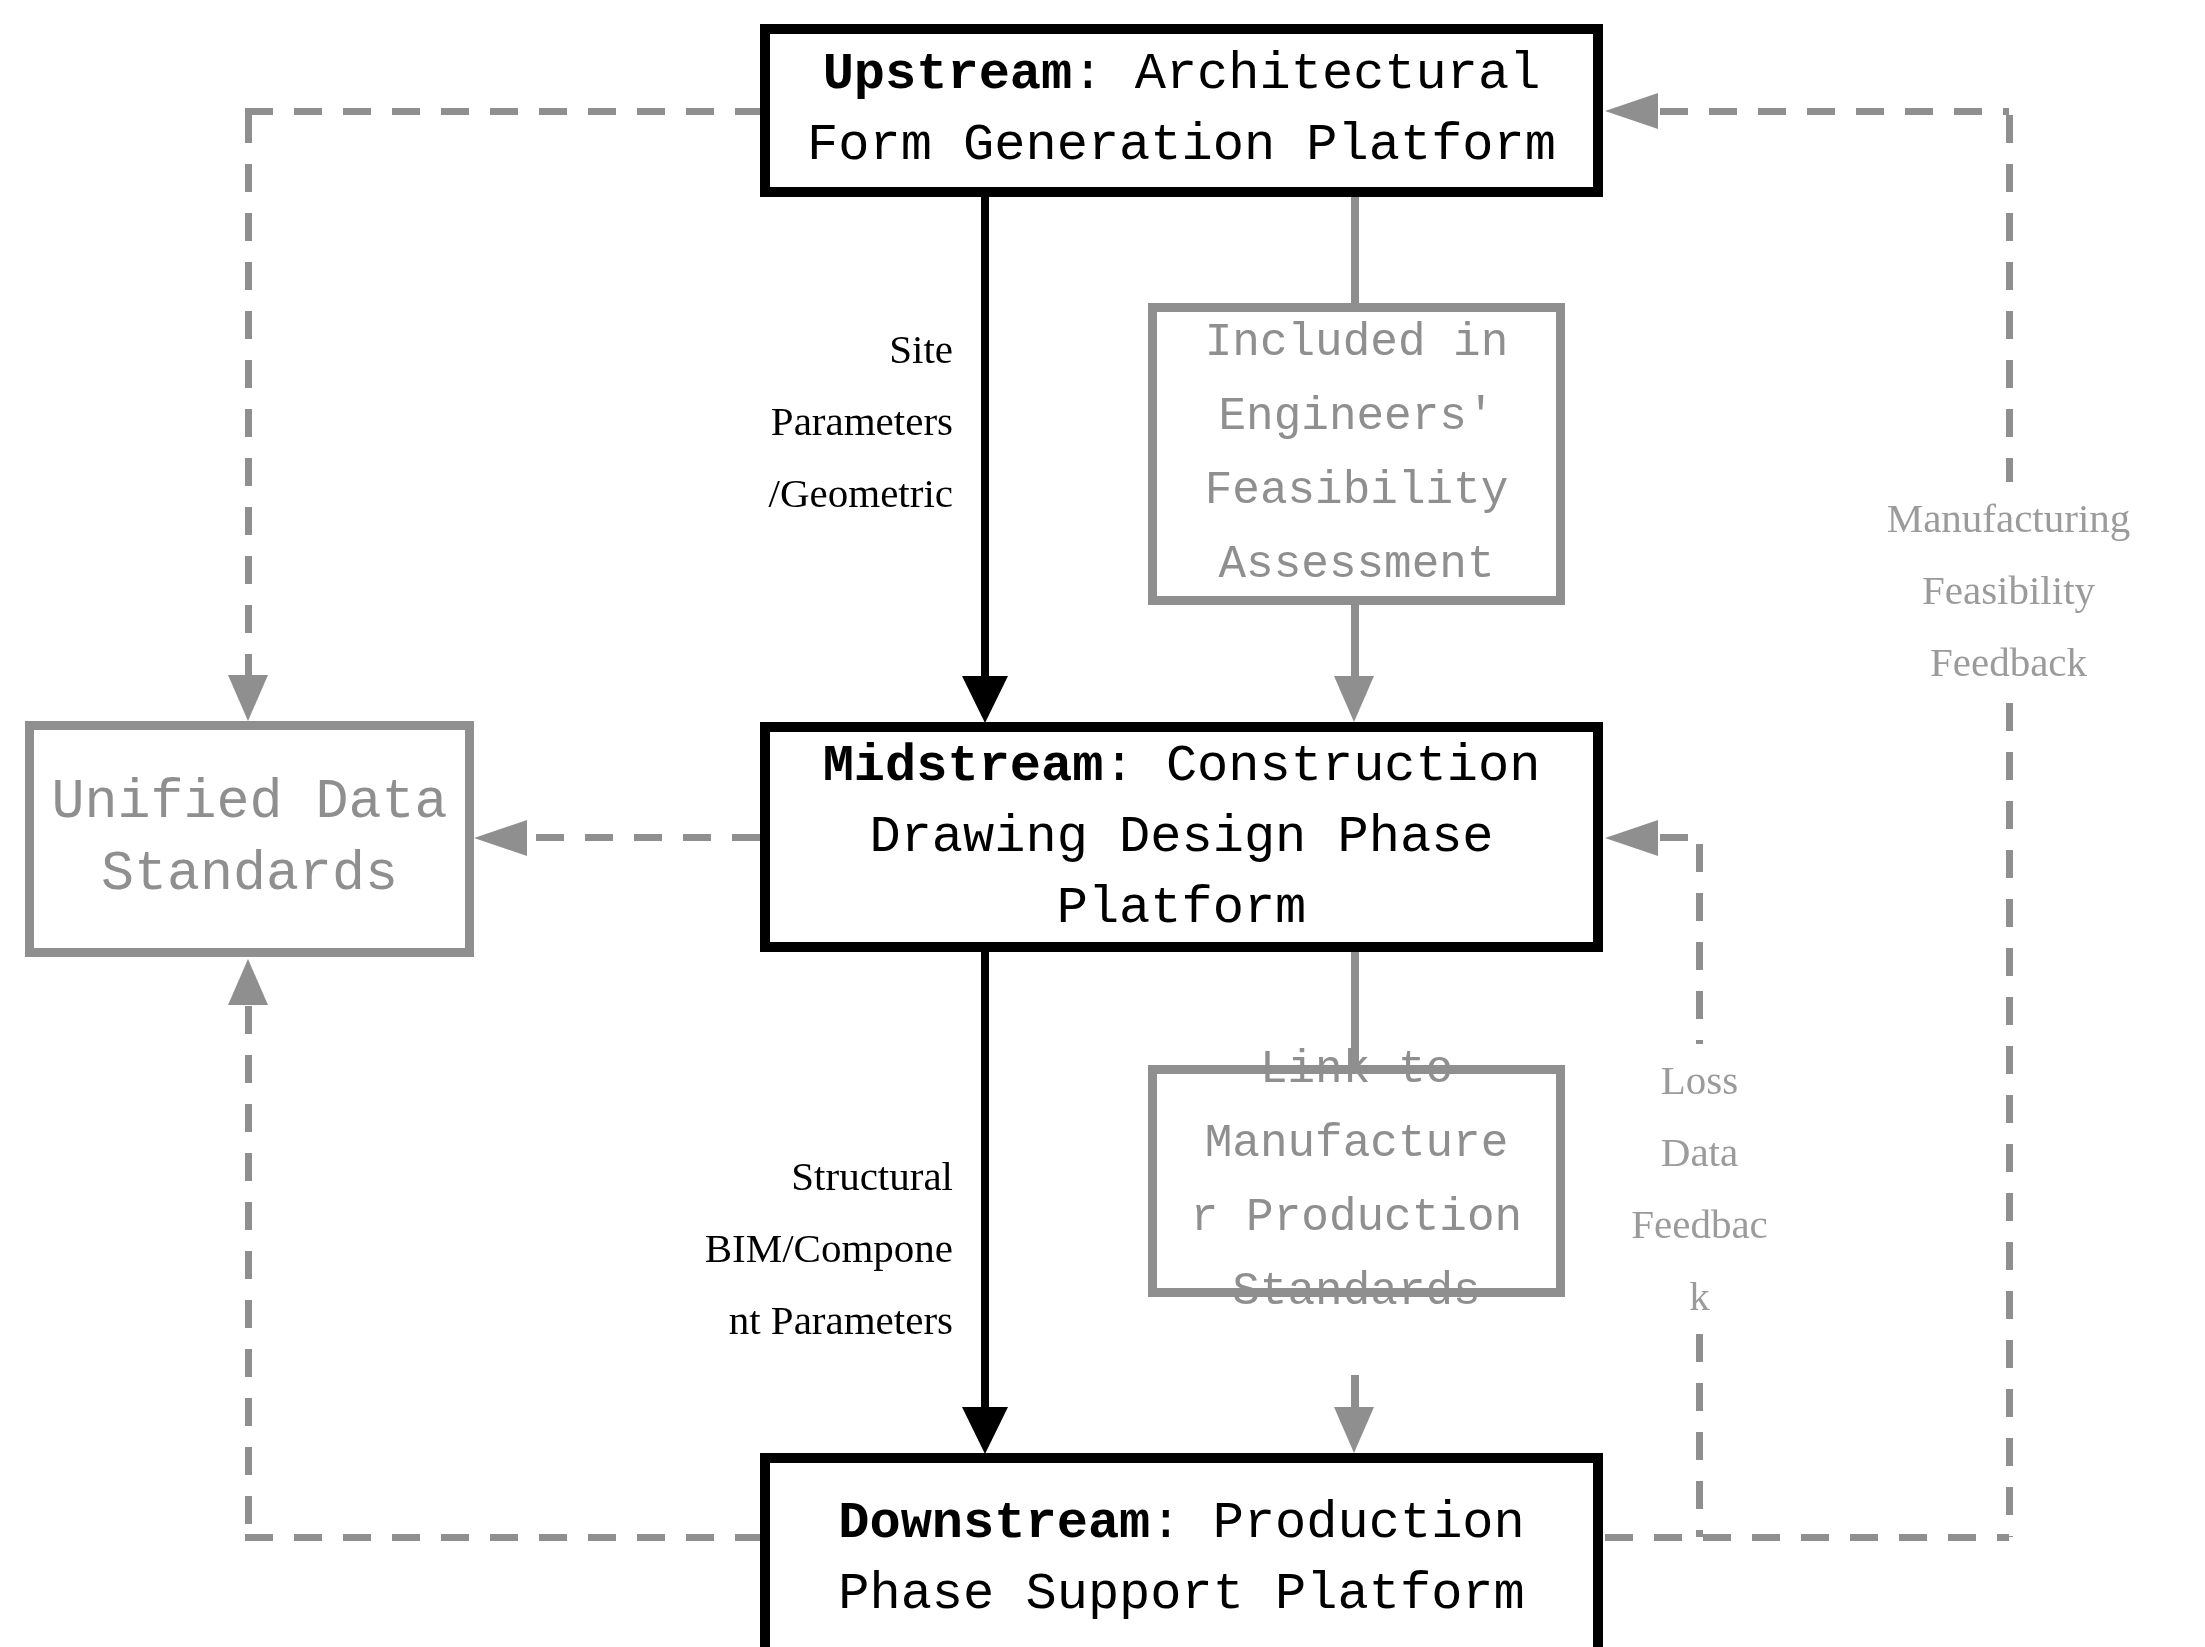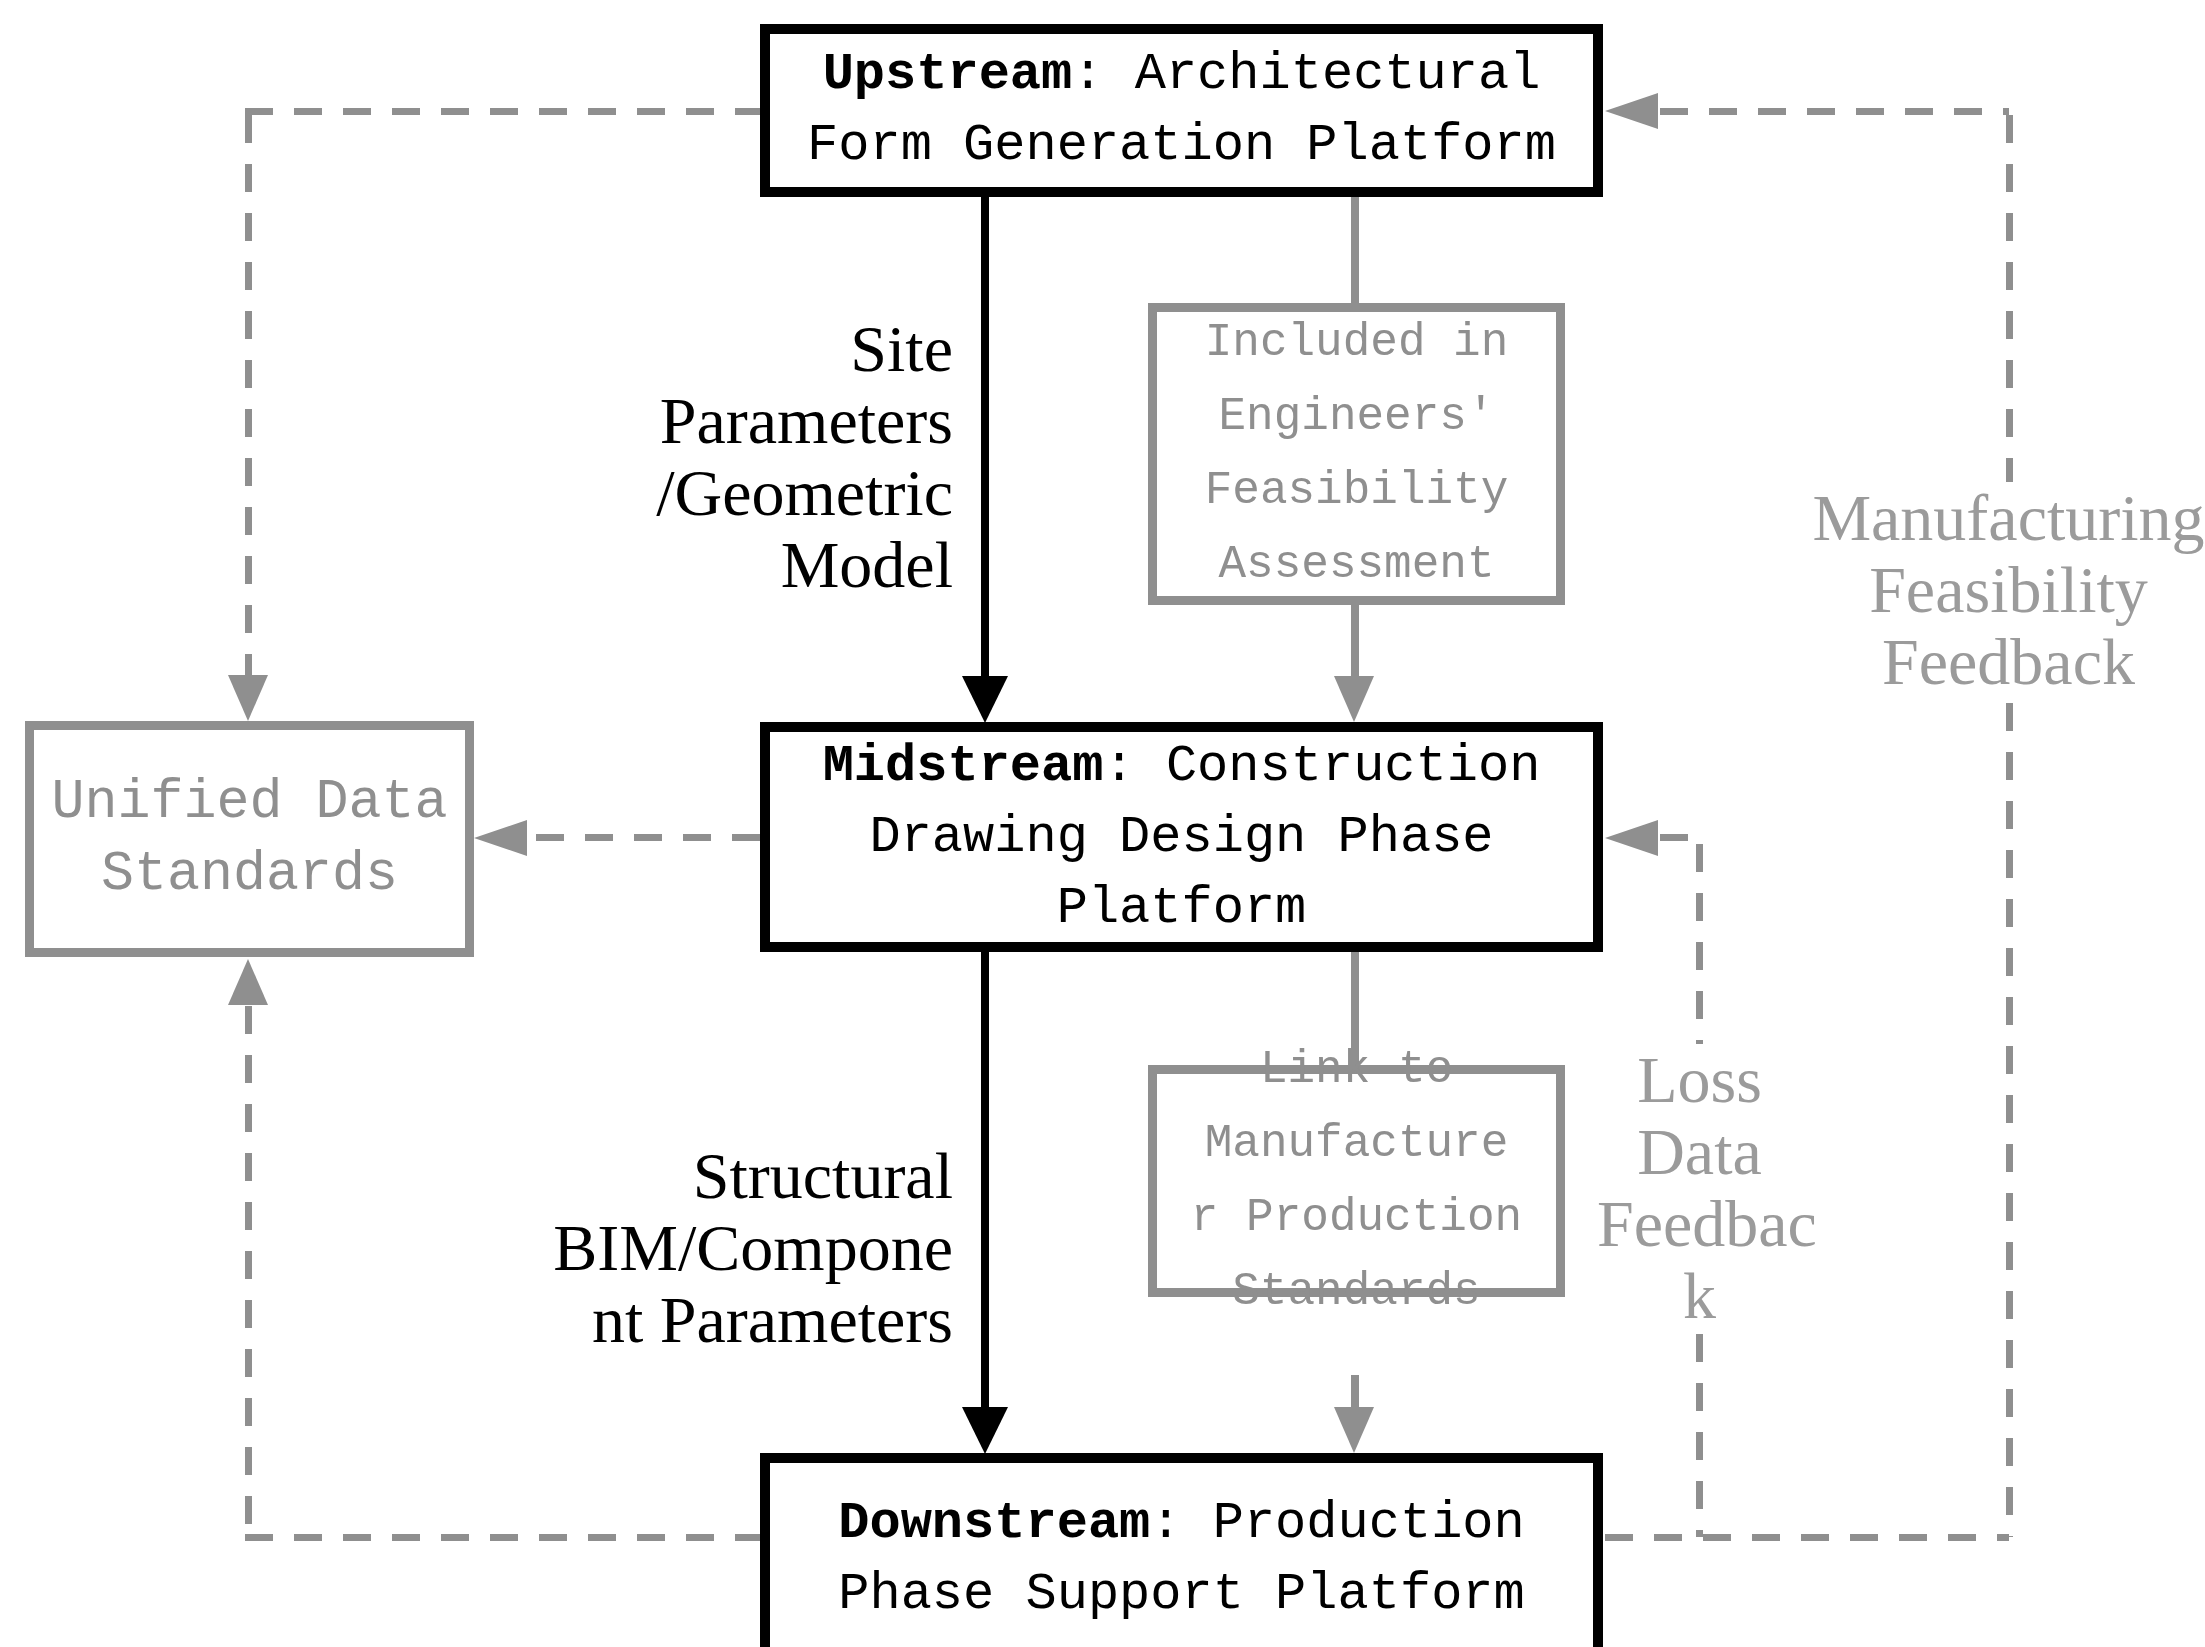--- a/index.html
+++ b/index.html
@@ -27,21 +27,21 @@
     background:repeating-linear-gradient(to right, #8f8f8f 0 28px, transparent 28px 49px); }
   .dash-v { position:absolute; width:7px;
     background:repeating-linear-gradient(to bottom, #8f8f8f 0 28px, transparent 28px 49px); }
 
   .tri { position:absolute; width:0; height:0; }
   .tri-down-black { border-left:23px solid transparent; border-right:23px solid transparent; border-top:47px solid #000000; }
   .tri-down-gray  { border-left:20.5px solid transparent; border-right:20.5px solid transparent; border-top:46px solid #8f8f8f; }
   .tri-up-gray    { border-left:20.5px solid transparent; border-right:20.5px solid transparent; border-bottom:46px solid #8f8f8f; }
   .tri-left-gray  { border-top:18px solid transparent; border-bottom:18px solid transparent; border-right:53px solid #8f8f8f; }
 
-  .lbl { position:absolute; font-size:66px; line-height:72px; }
+  .lbl { position:absolute; font-size:41px; line-height:72px; }
   .lbl-black { color:#000000; text-align:right; }
   .lbl-gray { color:#9b9b9b; text-align:center; background:#ffffff; }
 </style>
 </head>
 <body>
 
 <div class="canvas">
 
   <div class="dash-h" style="left:245px; top:108px; width:515px;"></div>
   <div class="dash-v" style="left:245px; top:115px; height:560px;"></div>
@@ -121,21 +121,20 @@
       <div>Manufacture</div>
       <div>r Production</div>
       <div>Standards</div>
     </div>
   </div>
 
   <div class="lbl lbl-black" style="left:551px; top:313px; width:402px;">
     <div>Site</div>
     <div>Parameters</div>
     <div>/Geometric</div>
-    <div>Model</div>
   </div>
 
   <div class="lbl lbl-black" style="left:551px; top:1140px; width:402px;">
     <div>Structural</div>
     <div>BIM/Compone</div>
     <div>nt Parameters</div>
   </div>
 
   <div class="lbl lbl-gray" style="left:1800px; top:482px; width:417px;">
     <div>Manufacturing</div>

